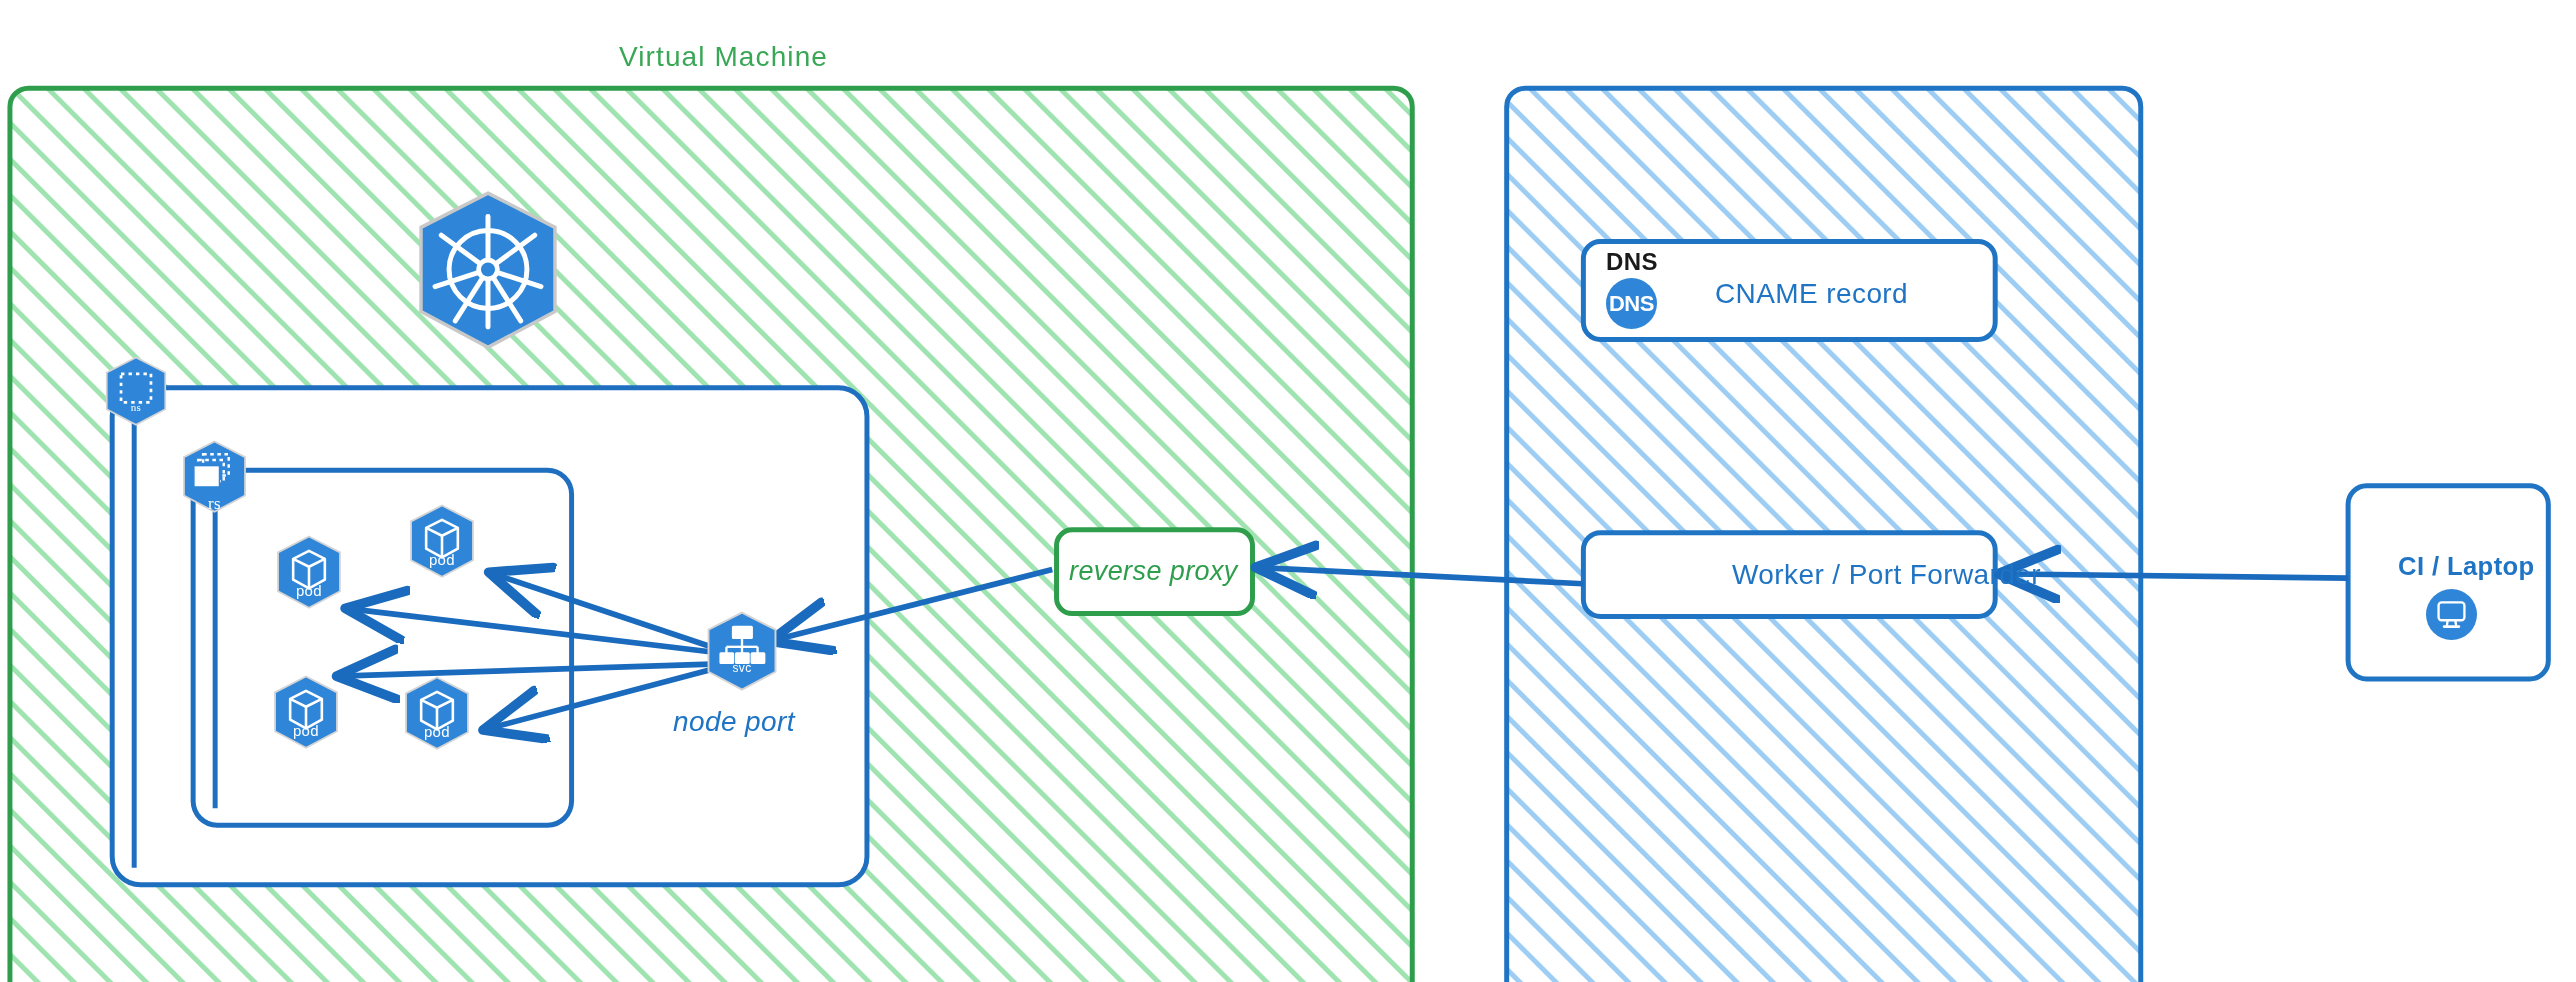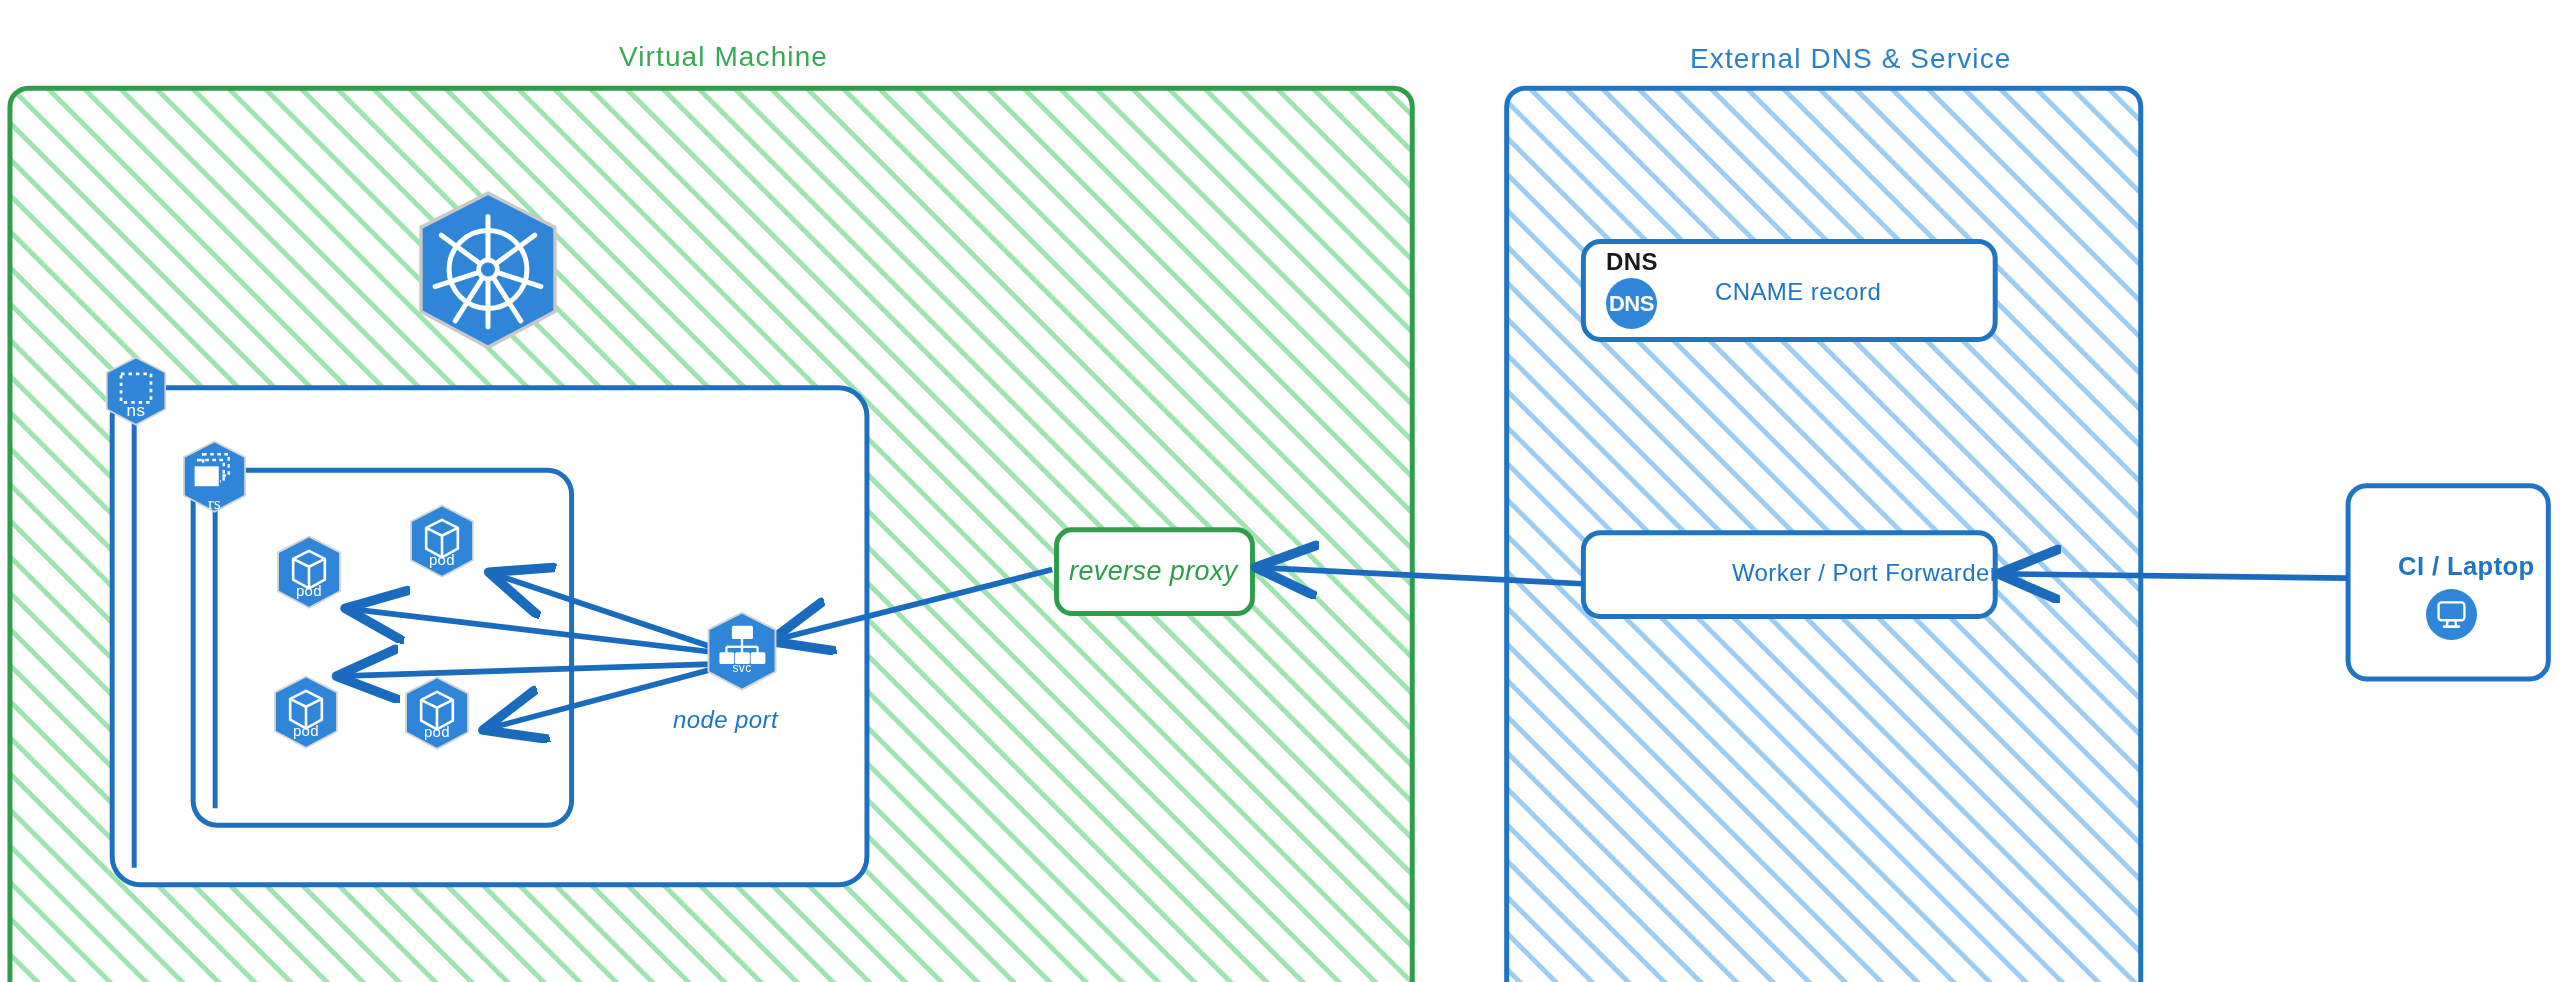--- a/index.html
+++ b/index.html
@@ -40,21 +40,21 @@
     white-space: nowrap;
     font-family: "Liberation Sans", sans-serif;
   }
   .lbl-green {
     color: #2e9e4c;
     font-size: 27px;
     letter-spacing: 0.4px;
   }
   .lbl-blue {
     color: #1f74c4;
-    font-size: 24px;
+    font-size: 28px;
     letter-spacing: 0.4px;
   }
   .lbl-blue-sm {
     color: #1f74c4;
     font-size: 25.6px;
     letter-spacing: 0.4px;
   }
   .lbl-black {
     color: #1a1a1a;
     font-size: 24px;
@@ -145,21 +145,20 @@
     <line x1="1035" y1="872" x2="684" y2="965" stroke="#1a6bbd" stroke-width="8" marker-end="url(#arwBlue)"></line>
 
     <line x1="1482" y1="740" x2="1088" y2="840" stroke="#1a6bbd" stroke-width="8" marker-end="url(#arwBlue)"></line>
 
     <line x1="2230" y1="760" x2="1772" y2="737" stroke="#1a6bbd" stroke-width="8" marker-end="url(#arwBlue)"></line>
 
     <line x1="3307" y1="752" x2="2818" y2="746" stroke="#1a6bbd" stroke-width="8" marker-end="url(#arwBlue)"></line>
   </svg>
 
   <div class="zone-title vm" style="left:619px; top:-2.8px;">Virtual Machine</div>
-  <div class="zone-title ext" style="left:1690px; top:-1.4px;">External DNS &amp; Service</div>
 
   <div class="icon-wrap" style="left:410px; top:146px; width:156px; height:162px;">
     <svg width="156" height="162" viewBox="0 0 100 104">
       <polygon points="50,2 93,24 93,78 50,101 7,78 7,24" fill="#2f86d8" stroke="#c8c8c8" stroke-width="2.2"></polygon>
       <g stroke="#ffffff" stroke-width="3.2" fill="none" stroke-linecap="round">
         <circle cx="50" cy="51" r="25"></circle>
         <line x1="50" y1="17" x2="50" y2="51"></line>
         <line x1="50" y1="51" x2="50" y2="88"></line>
         <line x1="50" y1="51" x2="20" y2="29"></line>
         <line x1="50" y1="51" x2="80" y2="29"></line>
@@ -171,21 +170,21 @@
       <circle cx="50" cy="51" r="7.5" fill="#ffffff"></circle>
       <circle cx="50" cy="51" r="4.5" fill="#2f86d8"></circle>
     </svg>
   </div>
 
   <div class="icon-wrap" style="left:102px; top:312px; width:68px; height:71px;">
     <svg width="68" height="71" viewBox="0 0 100 104">
       <polygon points="50,2 93,24 93,78 50,101 7,78 7,24" fill="#2f86d8" stroke="#d4d4d4" stroke-width="2.5"></polygon>
       <rect x="28" y="26" width="44" height="42" fill="none" stroke="#ffffff" stroke-width="4" stroke-dasharray="5,6"></rect>
     </svg>
-    <div class="icon-cap" style="top:45px; font-size:17px;">ns</div>
+    <div class="icon-cap" style="top:45px; font-size:11px;font-family:Liberation Serif, serif;">ns</div>
   </div>
 
   <div class="icon-wrap" style="left:179px; top:396px; width:71px; height:74px;">
     <svg width="71" height="74" viewBox="0 0 100 104">
       <polygon points="50,2 93,24 93,78 50,101 7,78 7,24" fill="#2f86d8" stroke="#d4d4d4" stroke-width="2.5"></polygon>
       <rect x="34" y="20" width="36" height="30" fill="none" stroke="#ffffff" stroke-width="3.4" stroke-dasharray="5,5"></rect>
       <rect x="27" y="28" width="36" height="30" fill="none" stroke="#ffffff" stroke-width="3.4" stroke-dasharray="5,5"></rect>
       <rect x="21" y="36" width="36" height="30" fill="#ffffff" stroke="#2f86d8" stroke-width="2"></rect>
     </svg>
     <div class="icon-cap" style="top:54px; font-size:17px;font-family:Liberation Serif, serif;">rs</div>

